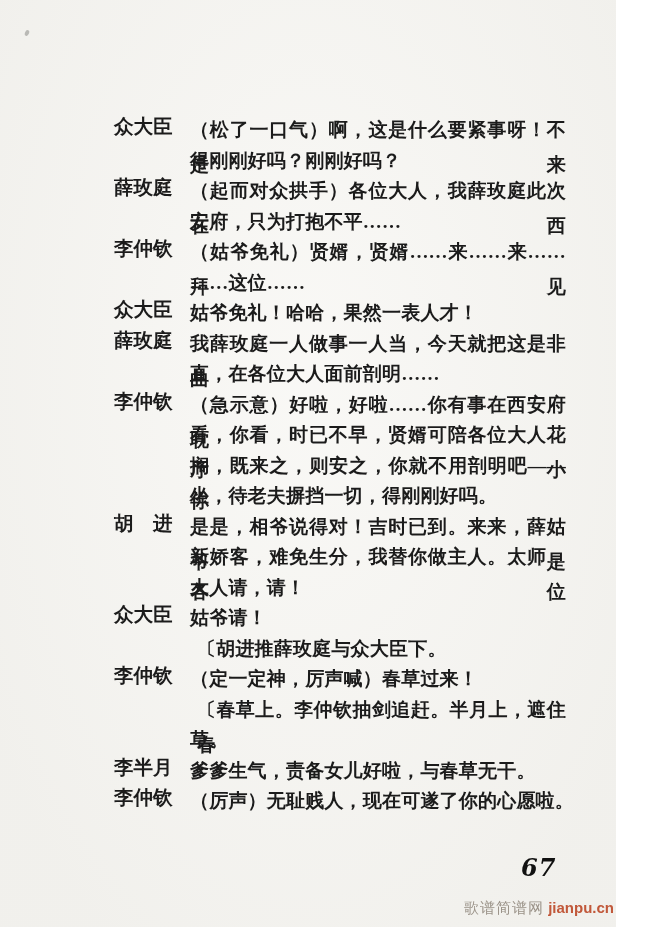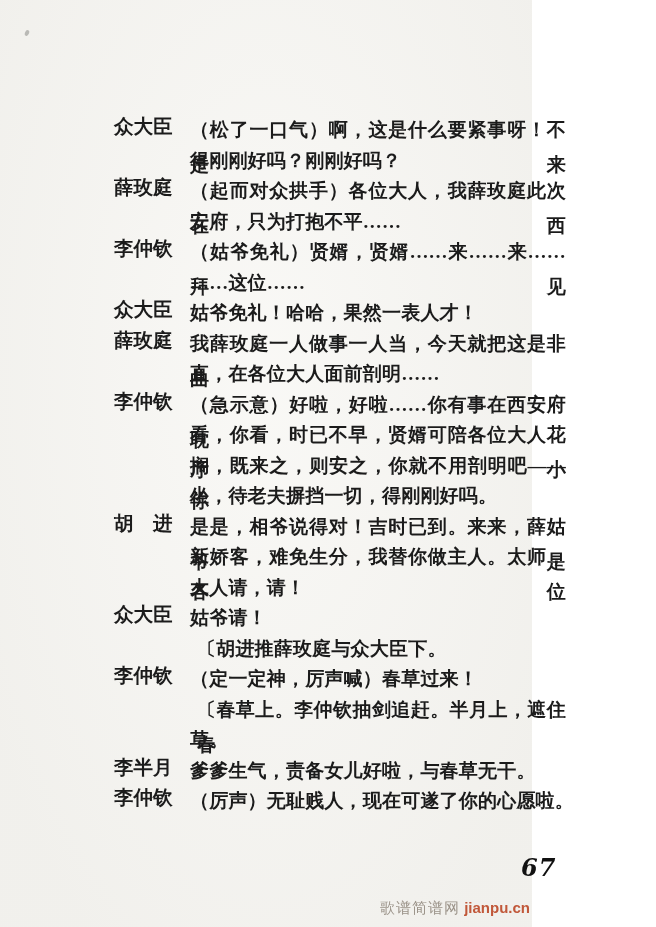--- a/index.html
+++ b/index.html
@@ -9,21 +9,21 @@
     --wm-name: #9b9389;
     --wm-url: #c1583a;
   }
   * { box-sizing: border-box; }
   html, body { margin: 0; padding: 0; }
   body {
     width: 656px; height: 927px; overflow: hidden;
     font-family: "Liberation Serif", "DejaVu Serif", serif;
   }
   .page {
-    position: relative; width: 532px; height: 927px;
+    position: relative; width: 616px; height: 927px;
     background:
       radial-gradient(ellipse at 50% 40%, rgba(255,255,255,0.35), rgba(0,0,0,0.018) 85%),
       var(--paper);
   }
   .scan-speck {
     position: absolute; left: 25px; top: 30px;
     width: 4px; height: 6px; border-radius: 50%;
     background: #8a8a86; opacity: .55; transform: rotate(24deg);
   }
   .text-block { position: absolute; top: 112px; left: 0; width: 656px; }

